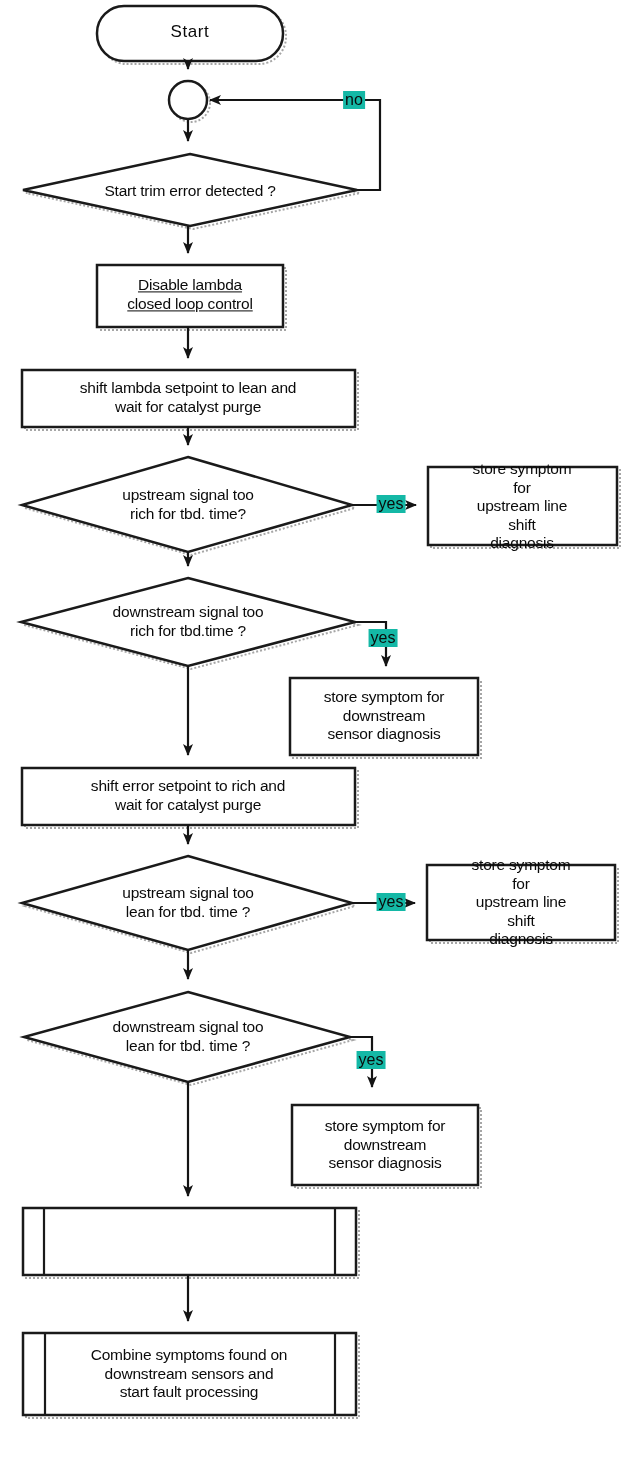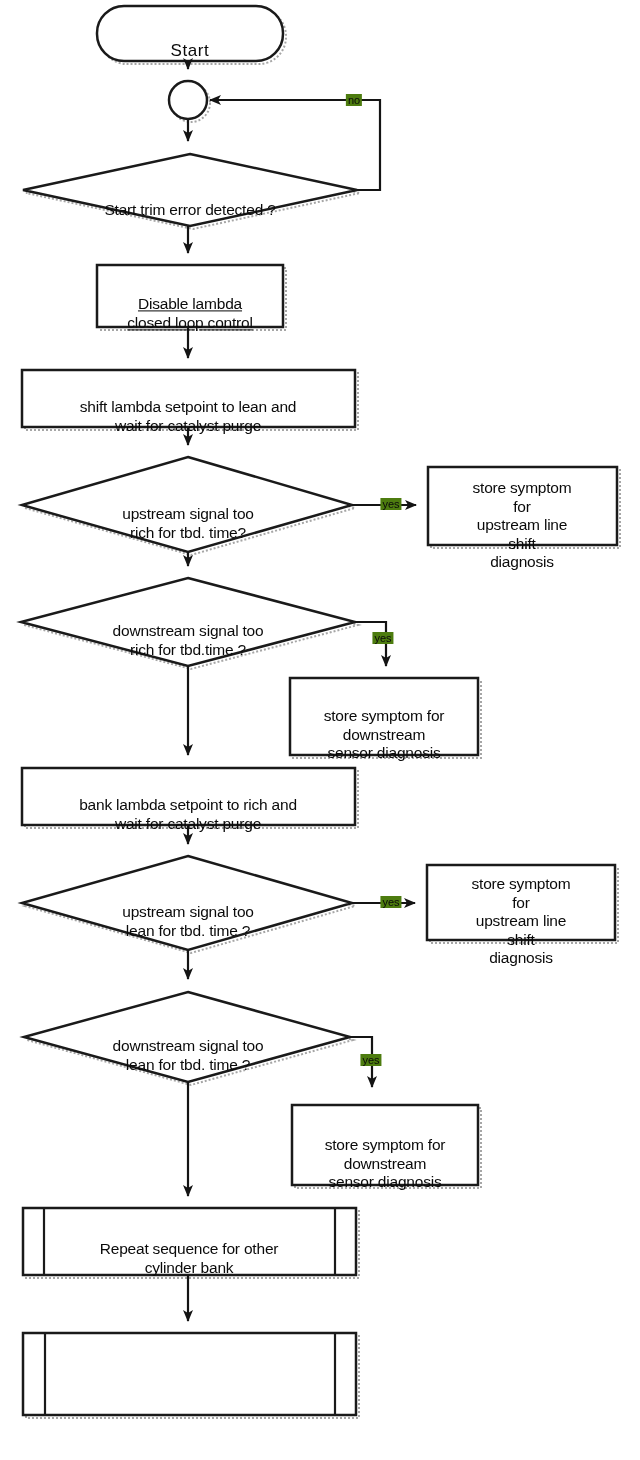--- a/index.html
+++ b/index.html
@@ -8,27 +8,26 @@
     background:#ffffff;
     font-family:"Liberation Sans", sans-serif;
     overflow:hidden;
   }
   .canvas svg { position:absolute; left:0; top:0; }
   .lbl {
     position:absolute; transform:translate(-50%,-50%);
     text-align:center; white-space:pre-line;
     font-size:15.5px; line-height:1.2; color:#0a0a0a;
     letter-spacing:-0.2px;
-    margin-top:19px;
   }
   .start-lbl { font-size:17px; letter-spacing:0.6px; }
   .edge-lbl {
     position:absolute; transform:translate(-50%,-50%);
-    background:#4d7c0f; padding:0 2px;
-    font-size:11px; color:#0a0a0a;
+    background:#14b8a6; padding:0 2px;
+    font-size:16px; color:#0a0a0a;
   }
 </style>
 </head>
 <body>
 
 <div class="canvas">
 
   <svg width="640" height="1460" viewBox="0 0 640 1460">
     <defs>
       <marker id="ah" markerWidth="14" markerHeight="12" refX="11" refY="5" orient="auto" markerUnits="userSpaceOnUse">
@@ -107,34 +106,35 @@
   <div class="lbl" style="left:188px; top:505px;">upstream signal too
 rich for tbd. time?</div>
   <div class="lbl" style="left:522px; top:506px;">store symptom for
 upstream line shift
 diagnosis</div>
   <div class="lbl" style="left:188px; top:622px;">downstream signal too
 rich for tbd.time ?</div>
   <div class="lbl" style="left:384px; top:716px;">store symptom for
 downstream
 sensor diagnosis</div>
-  <div class="lbl" style="left:188px; top:796px;">bank lambda setpoint to rich and
+  <div class="lbl" style="left:188px; top:796px;">shift error setpoint to rich and
 wait for catalyst purge</div>
   <div class="lbl" style="left:188px; top:903px;">upstream signal too
 lean for tbd. time ?</div>
   <div class="lbl" style="left:521px; top:902px;">store symptom for
 upstream line shift
 diagnosis</div>
   <div class="lbl" style="left:188px; top:1037px;">downstream signal too
 lean for tbd. time ?</div>
   <div class="lbl" style="left:385px; top:1145px;">store symptom for
 downstream
 sensor diagnosis</div>
-  <div class="lbl" style="left:189px; top:1240px;">Repeat sequence for other
-cylinder bank</div>
+  <div class="lbl" style="left:189px; top:1374px;">Combine symptoms found on
+downstream sensors and
+start fault processing</div>
 
   <div class="edge-lbl" style="left:354px; top:100px;">no</div>
   <div class="edge-lbl" style="left:391px; top:504px;">yes</div>
   <div class="edge-lbl" style="left:383px; top:638px;">yes</div>
   <div class="edge-lbl" style="left:391px; top:902px;">yes</div>
   <div class="edge-lbl" style="left:371px; top:1060px;">yes</div>
 
 </div>
 
 </body></html>

